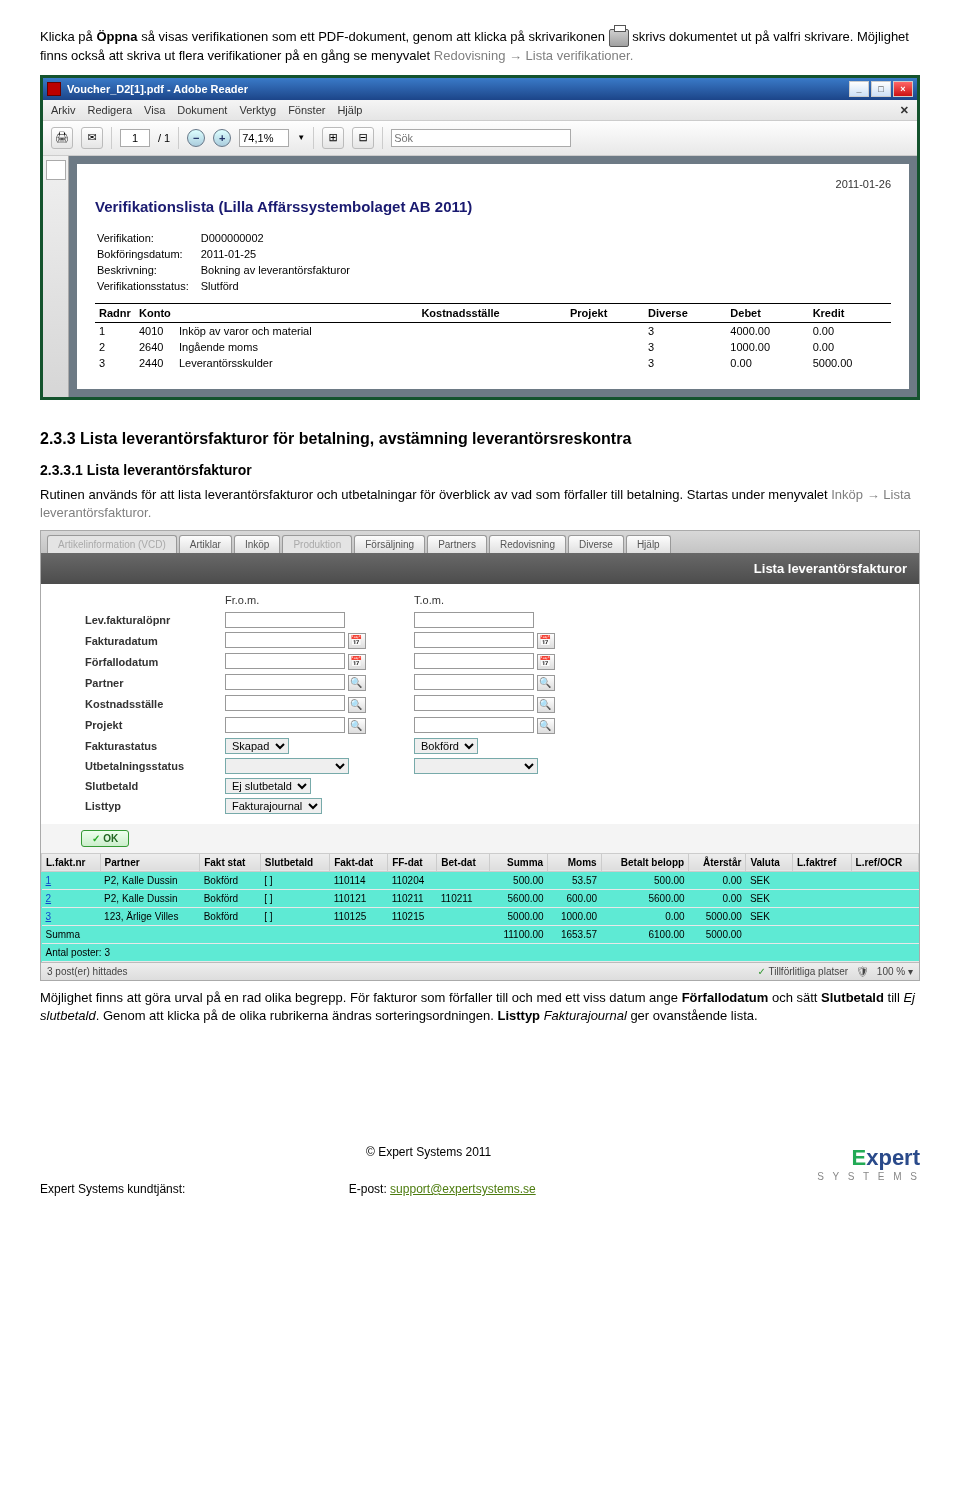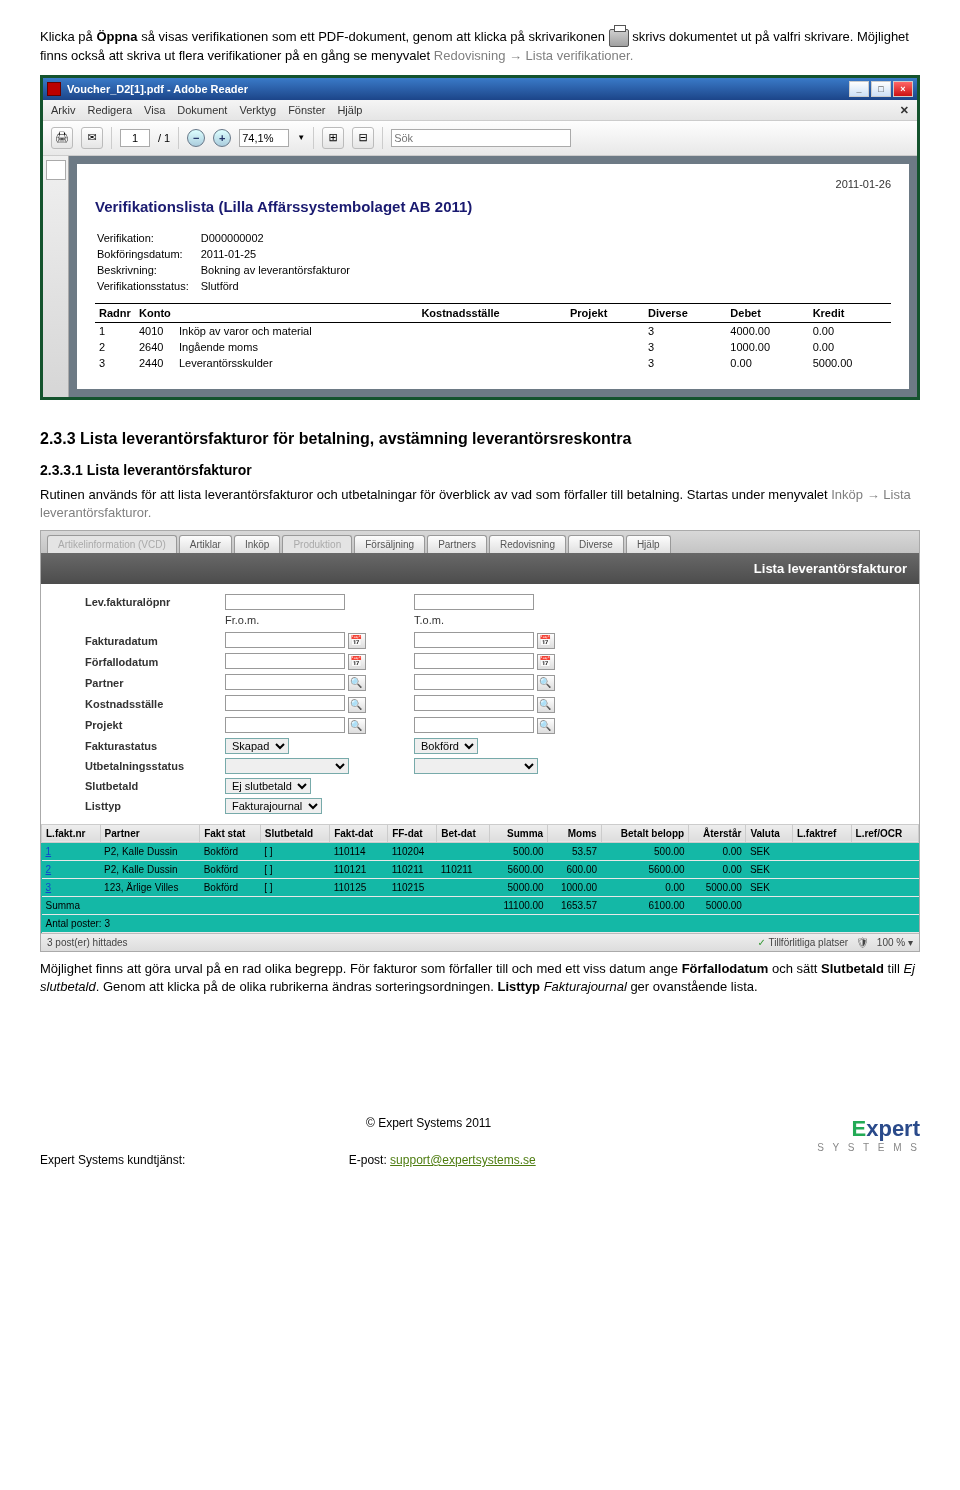--- a/index.html
+++ b/index.html
@@ -51,21 +51,21 @@
   .ex-form {background:#fff;padding:8px 40px;}
   .ex-form table{border-collapse:collapse;}
   .ex-form td{padding:2px 4px;font-size:11px;vertical-align:middle;}
   .ex-form .lbl{width:140px;font-weight:bold;color:#333;}
   .ex-form .colhdr{font-weight:normal;color:#333;padding-bottom:4px;}
   .ex-form input[type=text]{border:1px solid #999;padding:1px 3px;font-size:11px;width:120px;height:16px;}
   .ex-form select{border:1px solid #7aa;font-size:11px;padding:0 2px;}
   .ex-form .ibtn{display:inline-block;width:18px;height:16px;border:1px solid #999;background:linear-gradient(#fefefe,#ddd);vertical-align:middle;text-align:center;font-size:10px;line-height:14px;margin-left:3px;}
   .ex-ok {margin:6px 40px;display:inline-block;border:1px solid #393;border-radius:3px;padding:2px 10px;background:linear-gradient(#efe,#cec);font-size:10px;font-weight:bold;color:#262;}
   .ex-ok::before{content:"✓ ";color:#2a2;}
-  .ex-res {background:#14b8a6;}
+  .ex-res {background:#5eead4;}
   .ex-res table{width:100%;border-collapse:collapse;font-size:10px;}
   .ex-res th{background:linear-gradient(#eee,#ddd);border:1px solid #ccc;padding:3px 4px;text-align:left;font-weight:bold;}
   .ex-res td{border-bottom:1px solid #e8e8e8;padding:3px 4px;}
   .ex-res .r{text-align:right;}
   .ex-res a{color:#14c;text-decoration:underline;}
   .ex-status{background:linear-gradient(#eee,#ddd);border-top:1px solid #bbb;padding:3px 6px;display:flex;align-items:center;gap:8px;font-size:10px;color:#444;}
   .ex-status .spacer{flex:1;}
   .ex-status .chk::before{content:"✓ ";color:#393;}
 
   .footer {margin-top:120px;font-size:12px;}
@@ -213,32 +213,32 @@
         <span class="ex-tab">Partners</span>
         <span class="ex-tab">Redovisning</span>
         <span class="ex-tab">Diverse</span>
         <span class="ex-tab">Hjälp</span>
       </div>
       <div class="ex-hdr">Lista leverantörsfakturor</div>
       <div class="ex-form">
         <table>
           <tbody>
               <tr>
-                <td class="lbl">Lev.fakturalöpnr</td>
-                <td><input type="text" style=""></td>
-                <td></td>
-                <td><input type="text" style=""></td>
-              </tr>
-          <tr>
                 <td class="lbl"></td>
                 <td class="colhdr">Fr.o.m.</td>
                 <td style="width:40px"></td>
                 <td class="colhdr">T.o.m.</td>
               </tr>
           <tr>
+                <td class="lbl">Lev.fakturalöpnr</td>
+                <td><input type="text" style=""></td>
+                <td></td>
+                <td><input type="text" style=""></td>
+              </tr>
+          <tr>
                 <td class="lbl">Fakturadatum</td>
                 <td><input type="text" style=""><span class="ibtn">📅</span></td>
                 <td></td>
                 <td><input type="text" style=""><span class="ibtn">📅</span></td>
               </tr>
           <tr>
                 <td class="lbl">Förfallodatum</td>
                 <td><input type="text" style=""><span class="ibtn">📅</span></td>
                 <td></td>
                 <td><input type="text" style=""><span class="ibtn">📅</span></td>
@@ -277,20 +277,21 @@
                 <td class="lbl">Slutbetald</td>
                 <td colspan="3"><select><option>Ej slutbetald</option></select></td>
               </tr>
           <tr>
                 <td class="lbl">Listtyp</td>
                 <td colspan="3"><select><option>Fakturajournal</option></select></td>
               </tr>
         </tbody>
           </table>
       </div>
+      <div><span class="ex-ok">OK</span></div>
       <div class="ex-res">
         <table>
           <tbody>
               <tr>
             <th>L.fakt.nr</th>
             <th>Partner</th>
             <th>Fakt stat</th>
             <th>Slutbetald</th>
             <th>Fakt-dat</th>
             <th>FF-dat</th>

